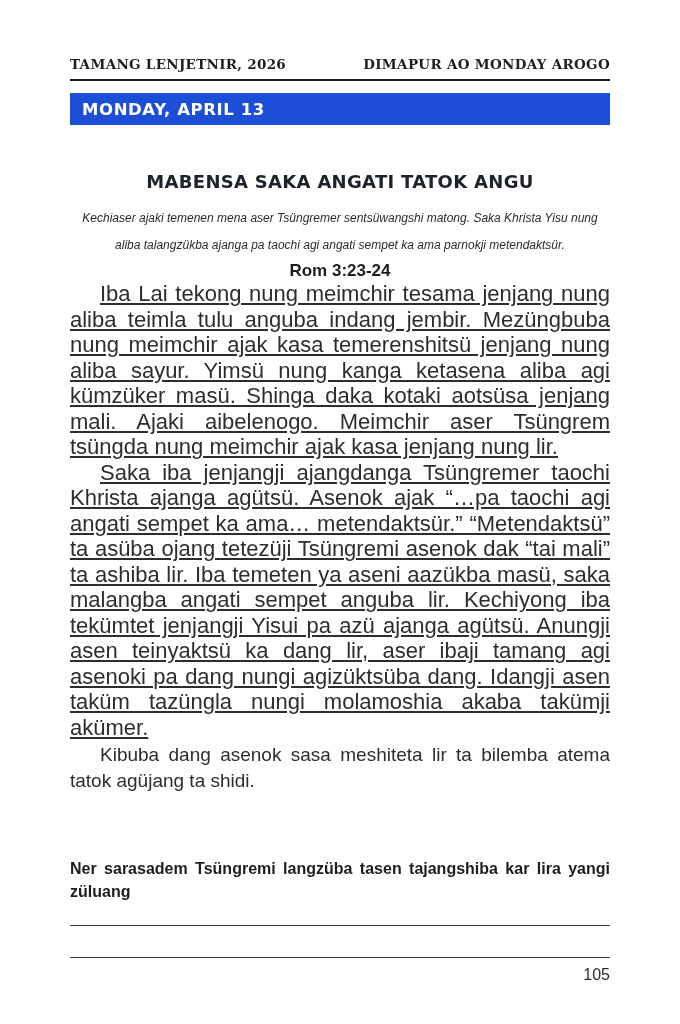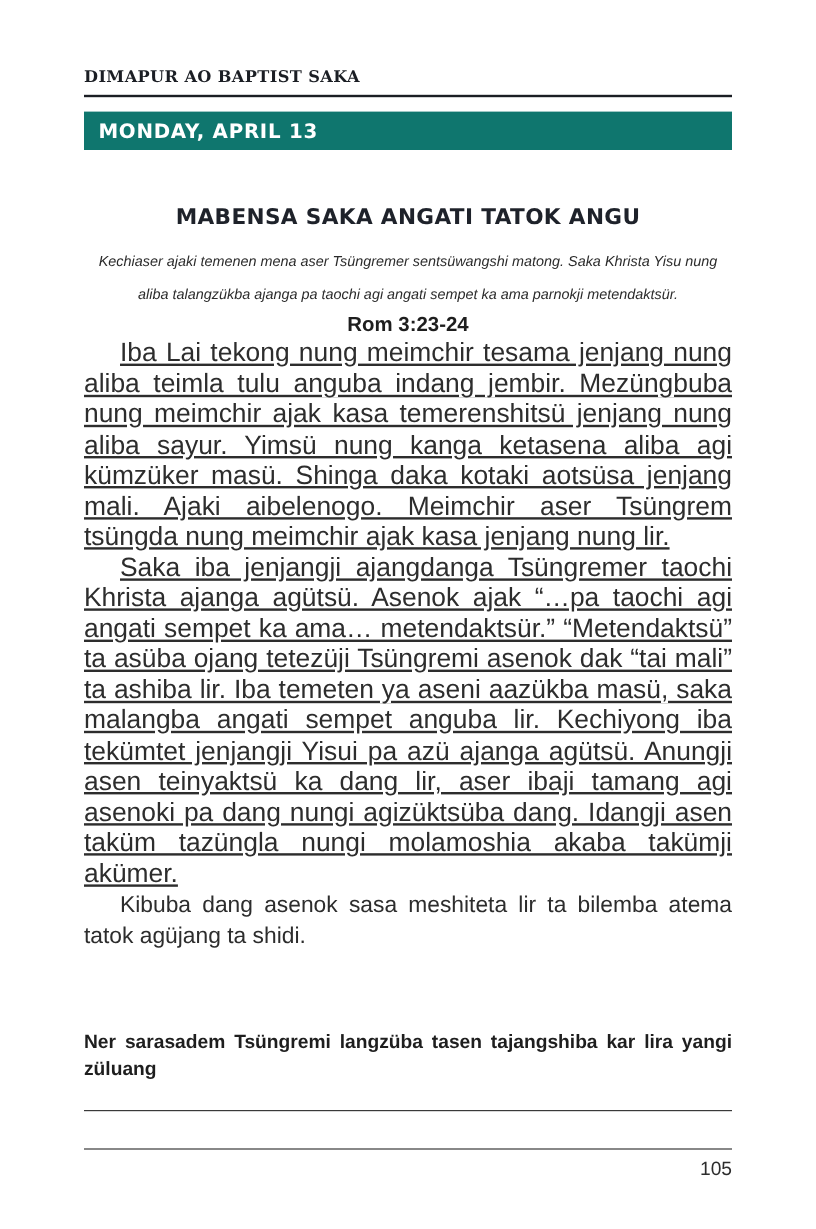--- a/index.html
+++ b/index.html
@@ -29,21 +29,21 @@
     color: #1b1e24;
   }
   .header-rule {
     border: none;
     border-top: 2px solid #1b1e24;
     margin-top: 7px;
   }
   .date-banner {
     margin-top: 12px;
     height: 32px;
-    background: #0f766e;
+    background: #1d4ed8;
     display: flex;
     align-items: center;
     padding-left: 12px;
   }
   .date-banner span {
     color: #ffffff;
     font-family: "DejaVu Sans", "Liberation Sans", sans-serif;
     font-weight: 800;
     font-size: 16.5px;
     letter-spacing: 0.6px;
@@ -119,21 +119,22 @@
     font-size: 16px;
     color: #2d2d2d;
   }
 </style>
 </head>
 <body>
 
 <div class="page">
 
   <div class="header-row">
-    <span>DIMAPUR AO BAPTIST SAKA</span>
+    <span>TAMANG LENJETNIR, 2026</span>
+    <span>DIMAPUR AO MONDAY AROGO</span>
   </div>
 
   <hr class="header-rule">
 
   <div class="date-banner">
     <span>MONDAY, APRIL 13</span>
   </div>
 
   <h1 class="devotion-title">MABENSA SAKA ANGATI TATOK ANGU</h1>
 

